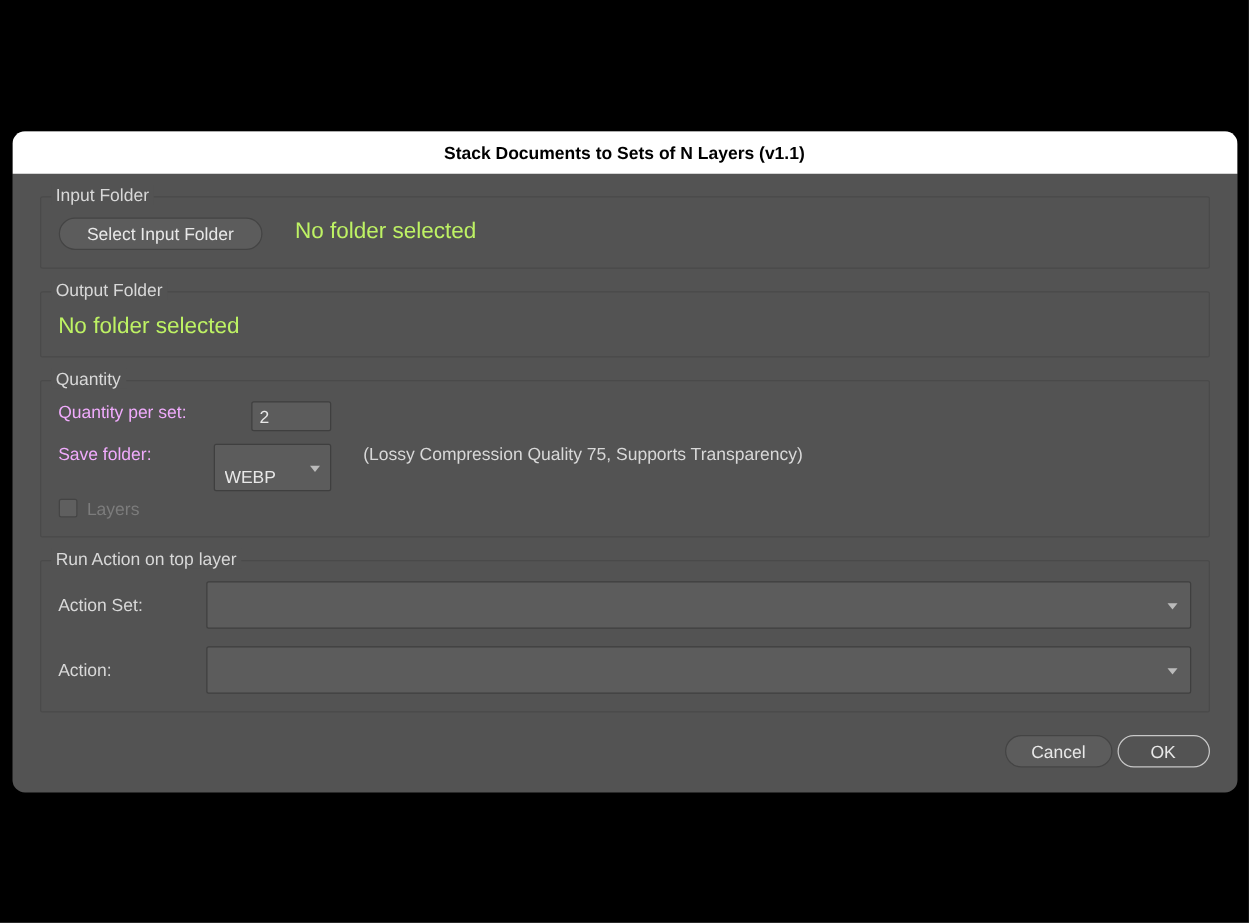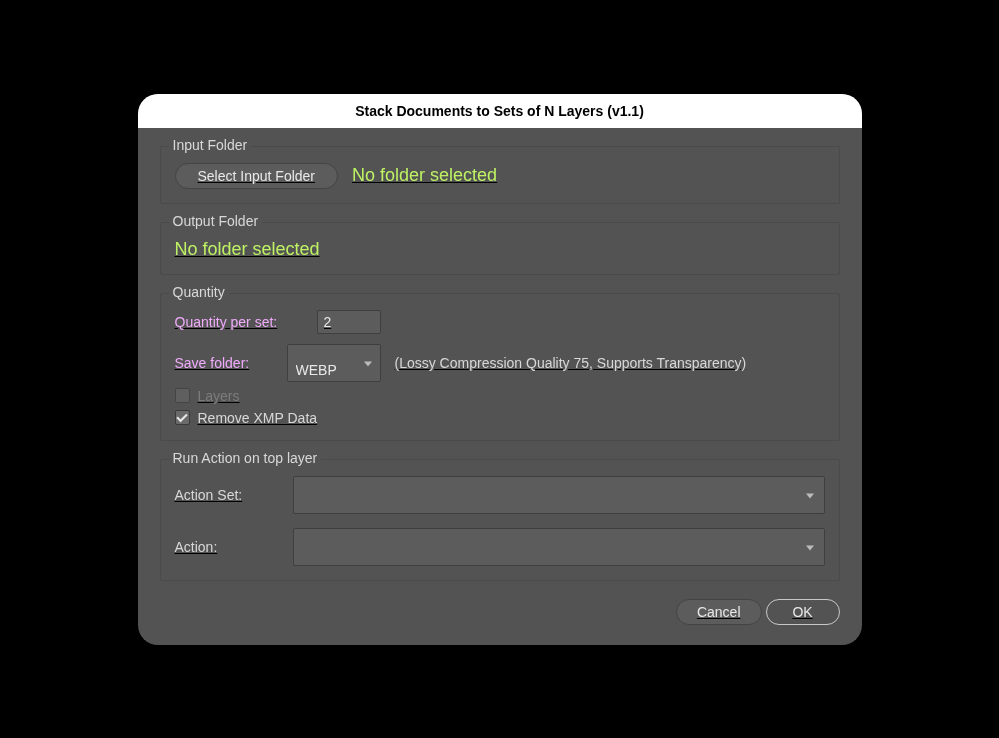--- a/index.html
+++ b/index.html
@@ -11,60 +11,58 @@
       background: #000;
       font-family: -apple-system, BlinkMacSystemFont, "Segoe UI", Helvetica, Arial, sans-serif;
       font-size: 14px;
       display: flex;
       align-items: center;
       justify-content: center;
       min-height: 738px;
       width: 999px;
     }
     .dialog {
-      width: 724px;
+      width: 980px;
       background: #535353;
-      border-radius: 20px;
+      border-radius: 10px;
       overflow: hidden;
       box-shadow: 0 20px 60px rgba(0,0,0,0.6);
     }
     .titlebar {
       background: #ffffff;
       height: 34px;
       display: flex;
       align-items: center;
       justify-content: center;
       color: #000;
       font-weight: 600;
       font-size: 14px;
     }
     .content {
       padding: 18px 22px 20px 22px;
-      text-decoration: underline;
     }
     .fieldset {
       border: 1px solid #4a4a4a;
       border-radius: 2px;
       padding: 10px 14px 14px 14px;
       margin-bottom: 18px;
       position: relative;
     }
     .fieldset-legend {
       position: absolute;
       top: -10px;
       left: 8px;
       background: #535353;
       padding: 0 4px;
       color: #d8d8d8;
       font-size: 14px;
     }
     .row {
       display: flex;
-      align-items: center;
-      gap: 14px;
+      gap: 26px;
       margin-top: 6px;
     }
     .row + .row {
       margin-top: 10px;
     }
     .btn {
       background: #5c5c5c;
       color: #e8e8e8;
       border: 1px solid #444;
       border-radius: 13px;
@@ -249,24 +247,20 @@
           </select>
         </span>
         <span class="hint">(Lossy Compression Quality 75, Supports Transparency)</span>
       </div>
 
       <div class="checkbox-row">
         <span class="checkbox disabled"></span>
         <span class="check-label disabled">Layers</span>
       </div>
 
-      <div class="checkbox-row">
-        <span class="checkbox checked"></span>
-        <span class="check-label">Remove XMP Data</span>
-      </div>
     </div>
 
     <div class="fieldset">
       <div class="fieldset-legend">Run Action on top layer</div>
 
       <div class="action-row">
         <span class="action-label">Action Set:</span>
         <span class="action-select-wrap">
           <select class="select select-full">
             <option></option>

